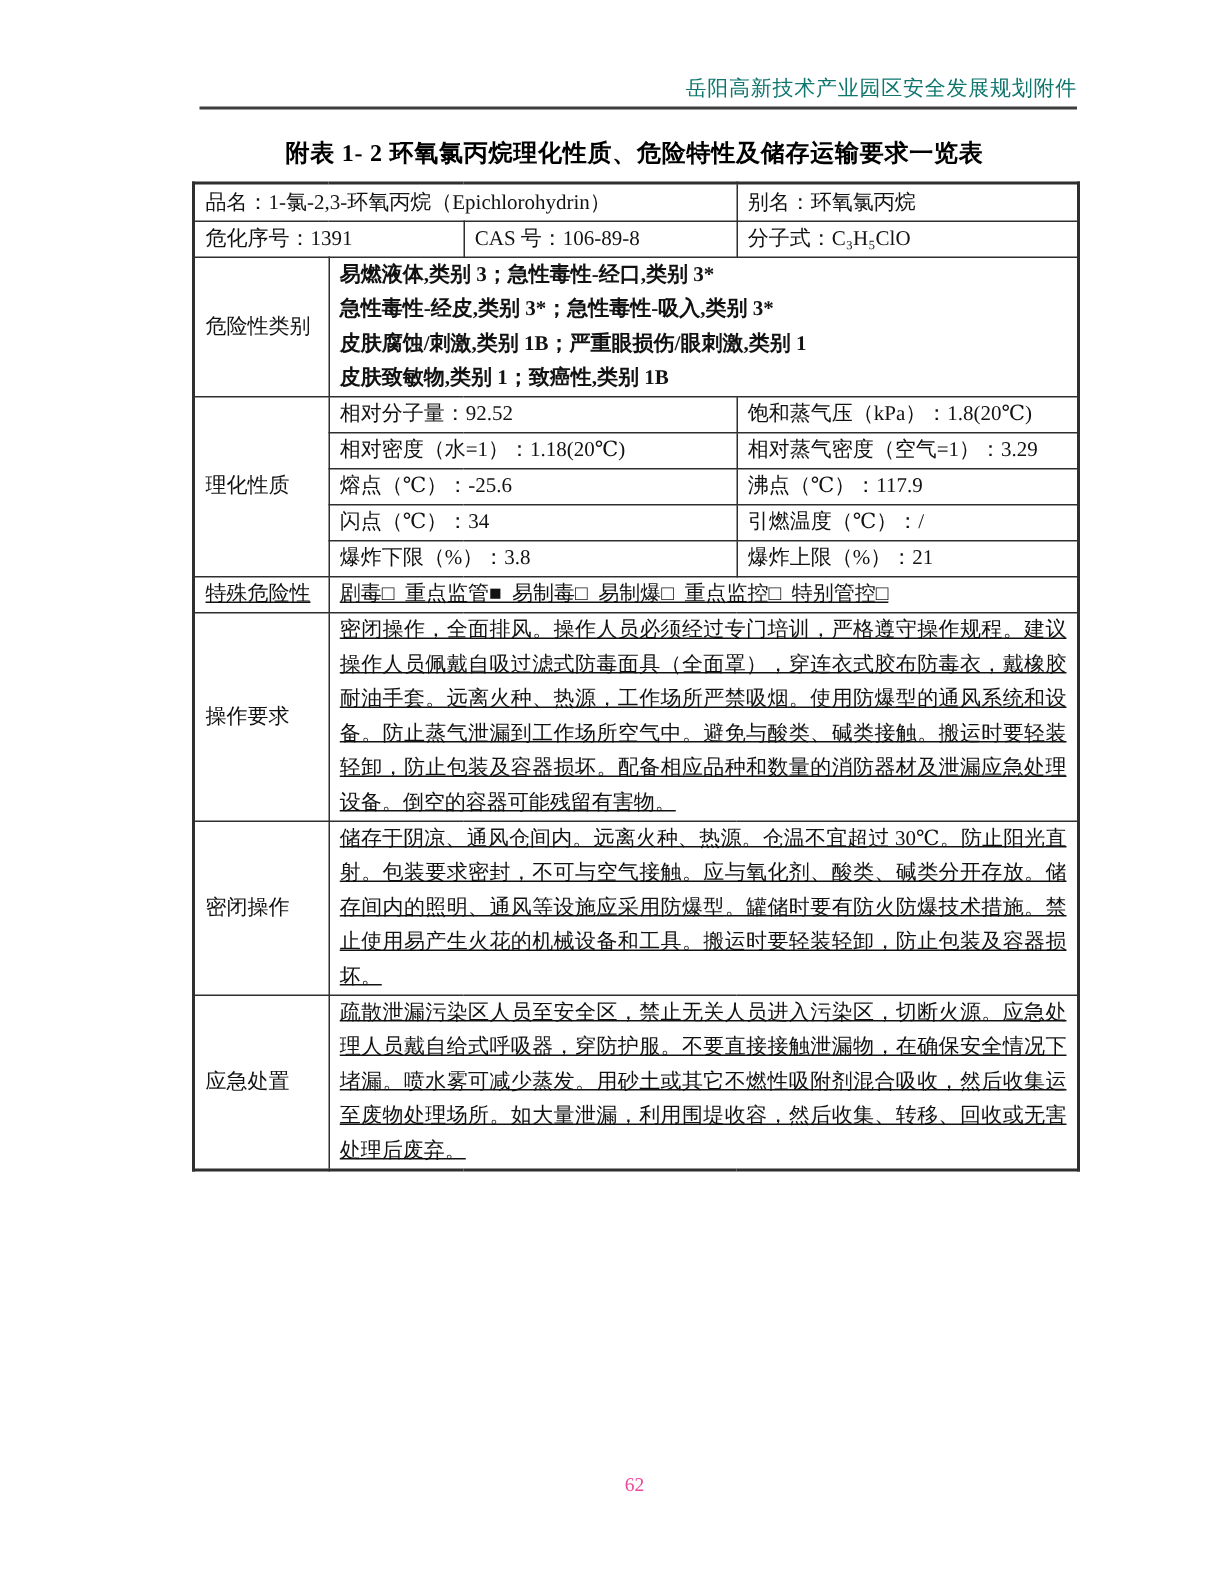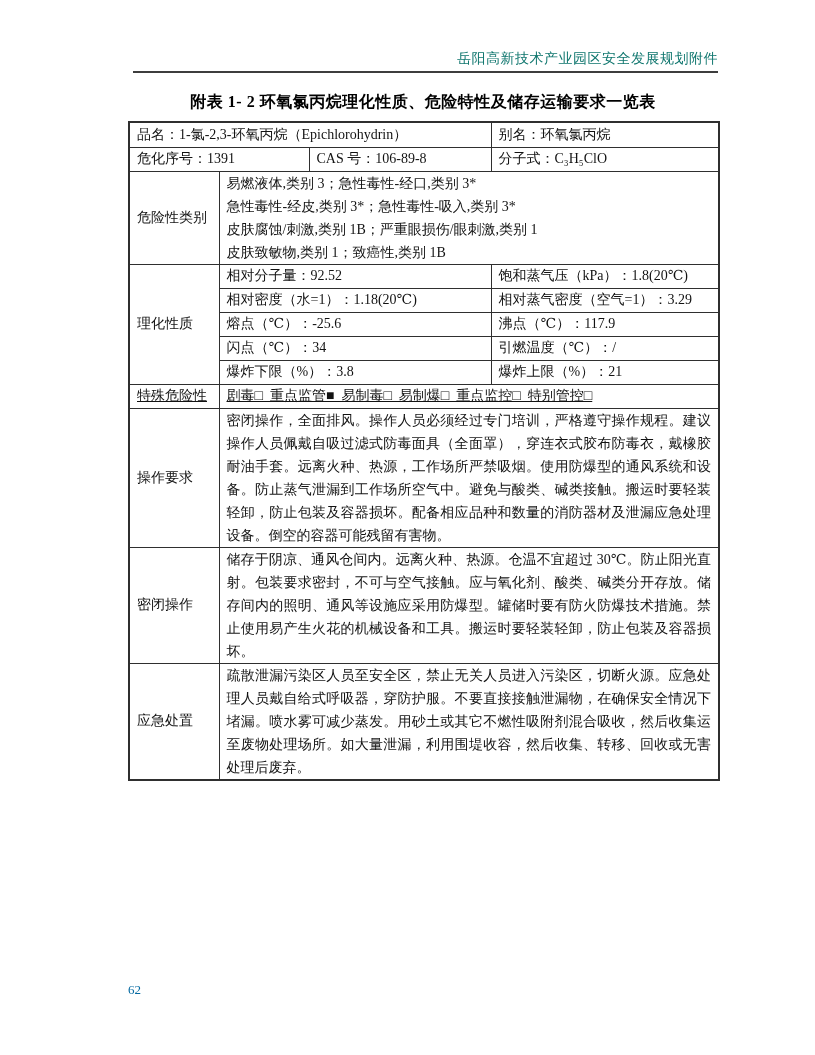--- a/index.html
+++ b/index.html
@@ -34,28 +34,28 @@
   tr.r2{height:24px;}
   tr.r3{height:92px;}
   tr.prop{height:24px;}
   tr.r9{height:24px;text-decoration:underline;}
   tr.r10{height:115px;}
   tr.r11{height:92px;}
   tr.r12{height:92px;}
   td.label{text-align:left;padding:0 2px;}
   td.para{
     text-align:justify;text-justify:inter-ideograph;
-    line-height:23px;padding:3px 7px 0 7px;vertical-align:top;
+    line-height:23px;padding:3px 7px 0 7px;vertical-align:top;text-decoration:underline;
   }
   td.hazard-lines{line-height:23px;padding:0 7px;}
-  .hline{white-space:nowrap;}
+  .hline{white-space:nowrap;font-weight:bold;}
   td.checks{white-space:pre-wrap;margin-left:15px;}
   .footer{
     position:absolute;top:982px;left:128px;width:590px;
-    text-align:left;font-size:13px;color:#0369a1;
+    text-align:center;font-size:13px;color:#ec4899;
   }
 </style>
 </head>
 <body>
 
 <div class="page">
 
   <div class="header-text">岳阳高新技术产业园区安全发展规划附件</div>
   <div class="header-rule"></div>
 

